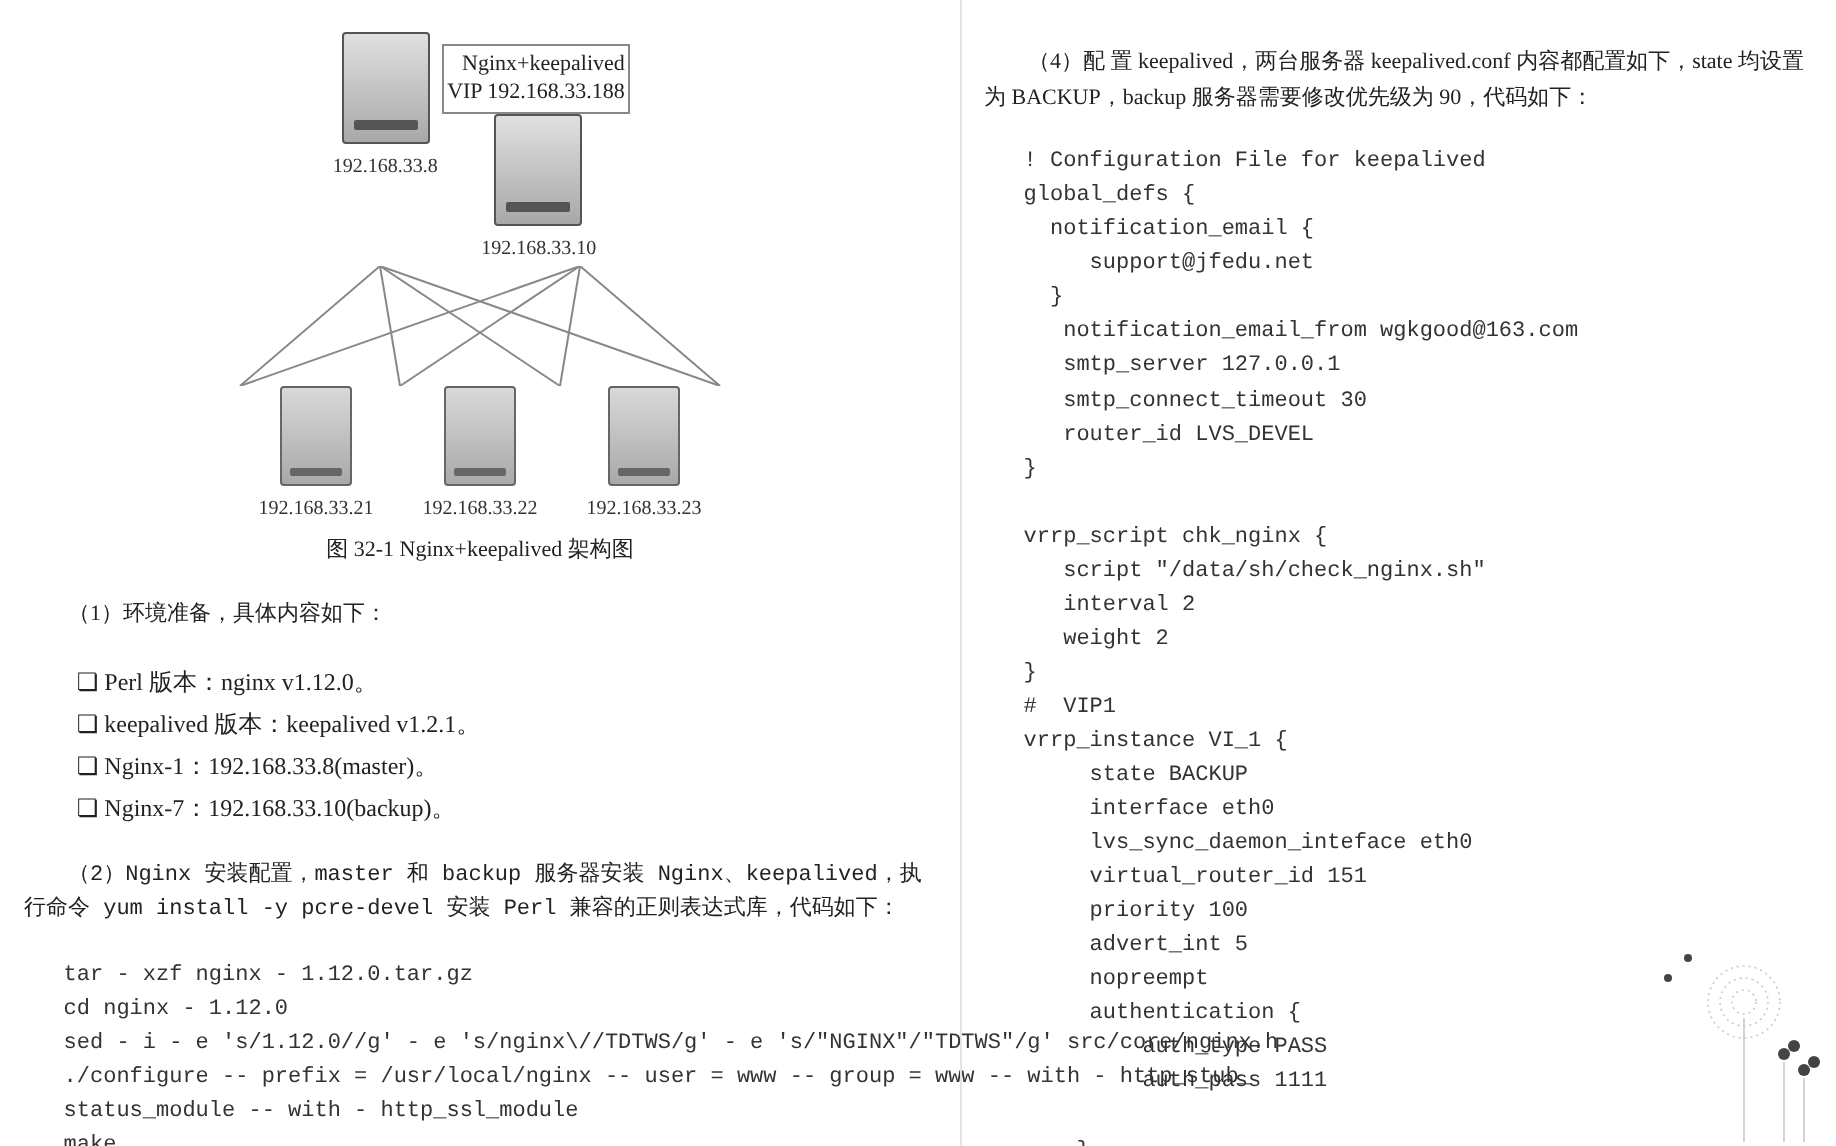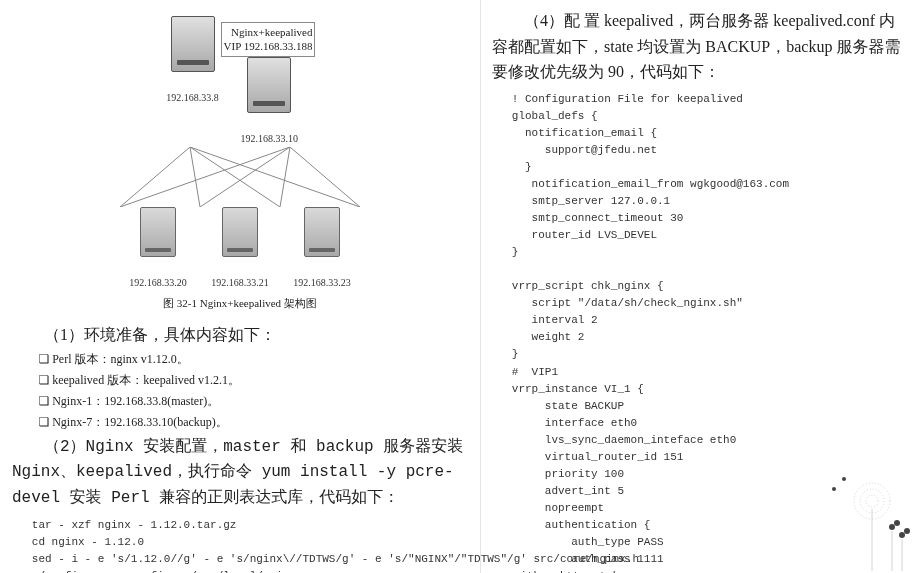--- a/index.html
+++ b/index.html
@@ -24,30 +24,30 @@
   .col-right { width: 438px; }
 
   
   .diagram { text-align: center; margin: 8px 0 4px 0; }
   .server-row { display: flex; justify-content: center; gap: 22px; }
   .server-small { display:flex; flex-direction:column; align-items:center; width:60px;}
   .srv-box { width:34px; height:48px; background:linear-gradient(#d9d9d9,#a9a9a9); border:1px solid #666; border-radius:2px; position:relative;}
   .srv-box::after{content:"";position:absolute;bottom:4px;left:4px;right:4px;height:4px;background:#666;border-radius:1px;}
   .srv-top { width:42px; height:54px; background:linear-gradient(#e0e0e0,#a8a8a8); border:1px solid #555; border-radius:2px; margin: 0 6px; position:relative;}
   .srv-top::after{content:"";position:absolute;bottom:6px;left:5px;right:5px;height:5px;background:#555;border-radius:1px;}
-  .ip-label { font-size:10px; color:#333; margin-top:18px; white-space:nowrap;}
+  .ip-label { font-size:10px; color:#333; margin-top:4px; white-space:nowrap;}
   .top-row { display:flex; justify-content:center; align-items:flex-start;}
   .vip-box { border:1px solid #888; padding:2px 2px; font-size:11px; text-align:right; margin-top:6px; line-height:1.3;}
   .lines-wrap { position:relative; height:60px; width:320px; margin:0 auto;}
   .lines-wrap svg { width:100%; height:100%; }
   .lines-wrap line { stroke:#888; stroke-width:1; }
   .caption { text-align:center; font-size:11px; margin:4px 0 10px 0;}
 
   
-  .para { text-indent: 2em; margin: 0 0; font-size:16px;}
+  .para { text-indent: 2em; margin: 15px 0; font-size:11px;}
   .bullet { margin:2px 0 2px 2.2em; font-size:12px;}
   .bullet::before{ content:"❏ "; }
   .code { font-family: "Consolas","Courier New",monospace; font-size:11px; line-height:1.55; white-space:pre; margin:6px 0 6px 1.8em; color:#333;}
 
   
   .decor { position:absolute; right:4px; bottom:2px; width:120px; height:110px; pointer-events:none; }
   .decor svg { width:100%; height:100%; }
 
   .sep { position:absolute; left:480px; top:0; bottom:0; width:1px; background:#e4e4e4;}
 </style>
@@ -83,25 +83,25 @@
           <line x1="110" y1="0" x2="280" y2="60"></line>
           <line x1="210" y1="0" x2="40" y2="60"></line>
           <line x1="210" y1="0" x2="120" y2="60"></line>
           <line x1="210" y1="0" x2="200" y2="60"></line>
           <line x1="210" y1="0" x2="280" y2="60"></line>
         </svg>
       </div>
       <div class="server-row">
         <div class="server-small">
             <div class="srv-box"></div>
-            <div class="ip-label">192.168.33.20</div>
+            <div class="ip-label">192.168.33.21</div>
           </div>
         <div class="server-small">
             <div class="srv-box"></div>
-            <div class="ip-label">192.168.33.21</div>
+            <div class="ip-label">192.168.33.22</div>
           </div>
         <div class="server-small">
             <div class="srv-box"></div>
             <div class="ip-label">192.168.33.23</div>
           </div>
       </div>
       <div class="caption">图 32-1  Nginx+keepalived 架构图</div>
     </div>
 
     <div class="para">（1）环境准备，具体内容如下：</div>

